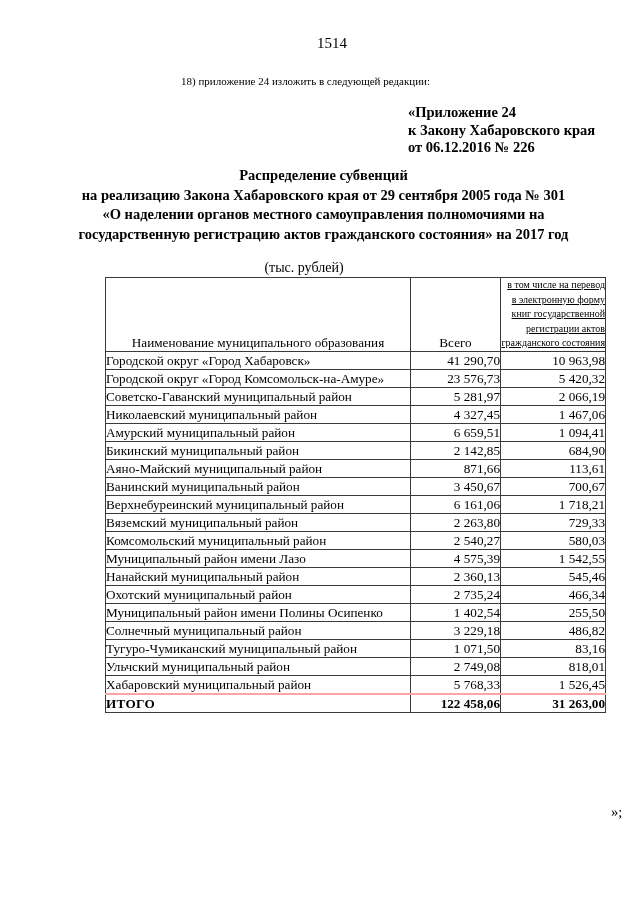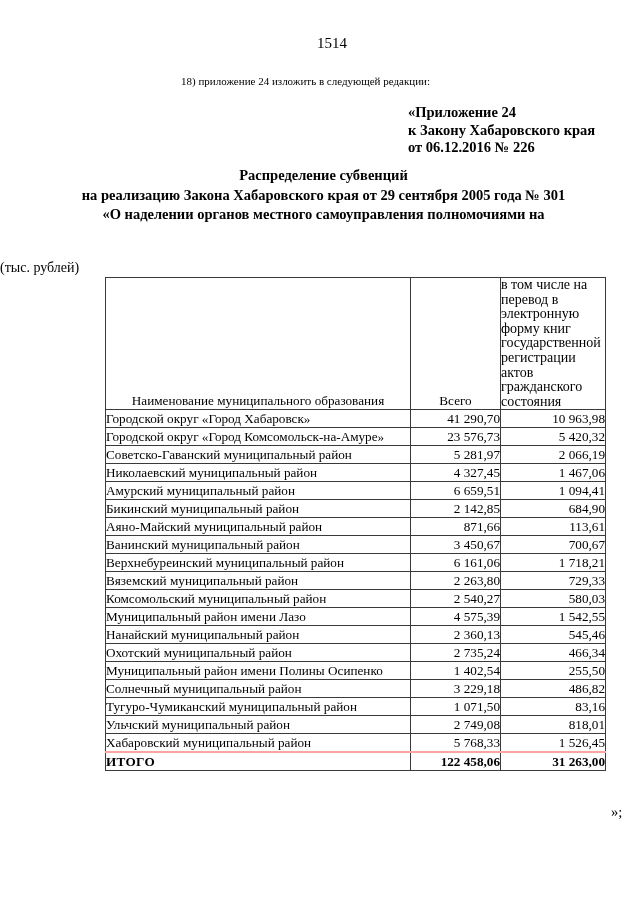--- a/index.html
+++ b/index.html
@@ -77,21 +77,21 @@
     white-space: nowrap;
     margin-left: 7px;
   }
 
   
   .units-note {
     position: absolute;
     top: 259px;
     left: 0;
     width: 608px;
-    text-align: left;
+    text-align: center;
     font-size: 14px;
     line-height: 17px;
   }
 
   
   .table-wrap {
     position: absolute;
     top: 277px;
     left: 105px;
     width: 500px;
@@ -123,25 +123,26 @@
     line-height: 16px;
   }
   .th-total {
     text-align: center;
     vertical-align: middle;
     padding: 4px 4px;
     font-size: 13.2px;
     line-height: 16px;
   }
   .th-part {
-    text-align: left;
+    text-align: right;
     vertical-align: top;
     padding: 4px 6px 5px 6px;
-    font-size: 14px;
+    font-size: 10px;
     line-height: 14.6px;
+    text-decoration: underline;
   }
 
   
   td.name {
     text-align: left;
     padding: 1px 4px 2px 5px;
     line-height: 17px;
     vertical-align: bottom;
   }
   td.num {
@@ -181,20 +182,21 @@
   <div class="ref-block">
     <div>«Приложение 24</div>
     <div>к Закону Хабаровского края</div>
     <div>от 06.12.2016 № 226</div>
   </div>
 
   <div class="doc-title">
     <div>Распределение субвенций</div>
     <div>на реализацию Закона Хабаровского края от 29 сентября 2005 года № 301</div>
     <div>«О наделении органов местного самоуправления полномочиями на</div>
+    <div>государственную регистрацию актов гражданского состояния» на 2017 год</div>
   </div>
 
   <div class="units-note">(тыс. рублей)</div>
 
   <div class="table-wrap">
     <table class="subv">
       <colgroup>
         <col class="c-name">
         <col class="c-total">
         <col class="c-part">

